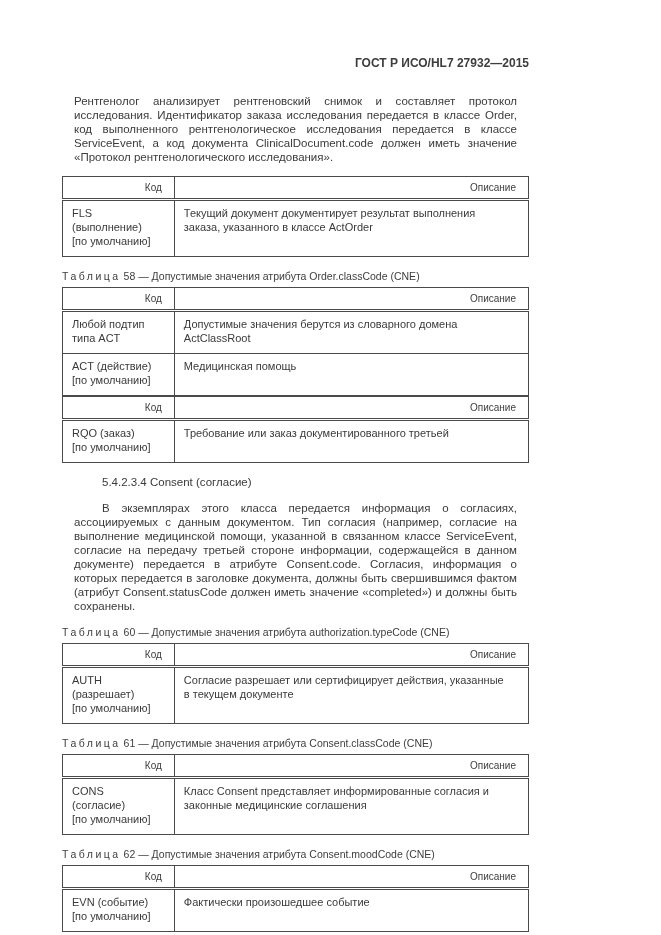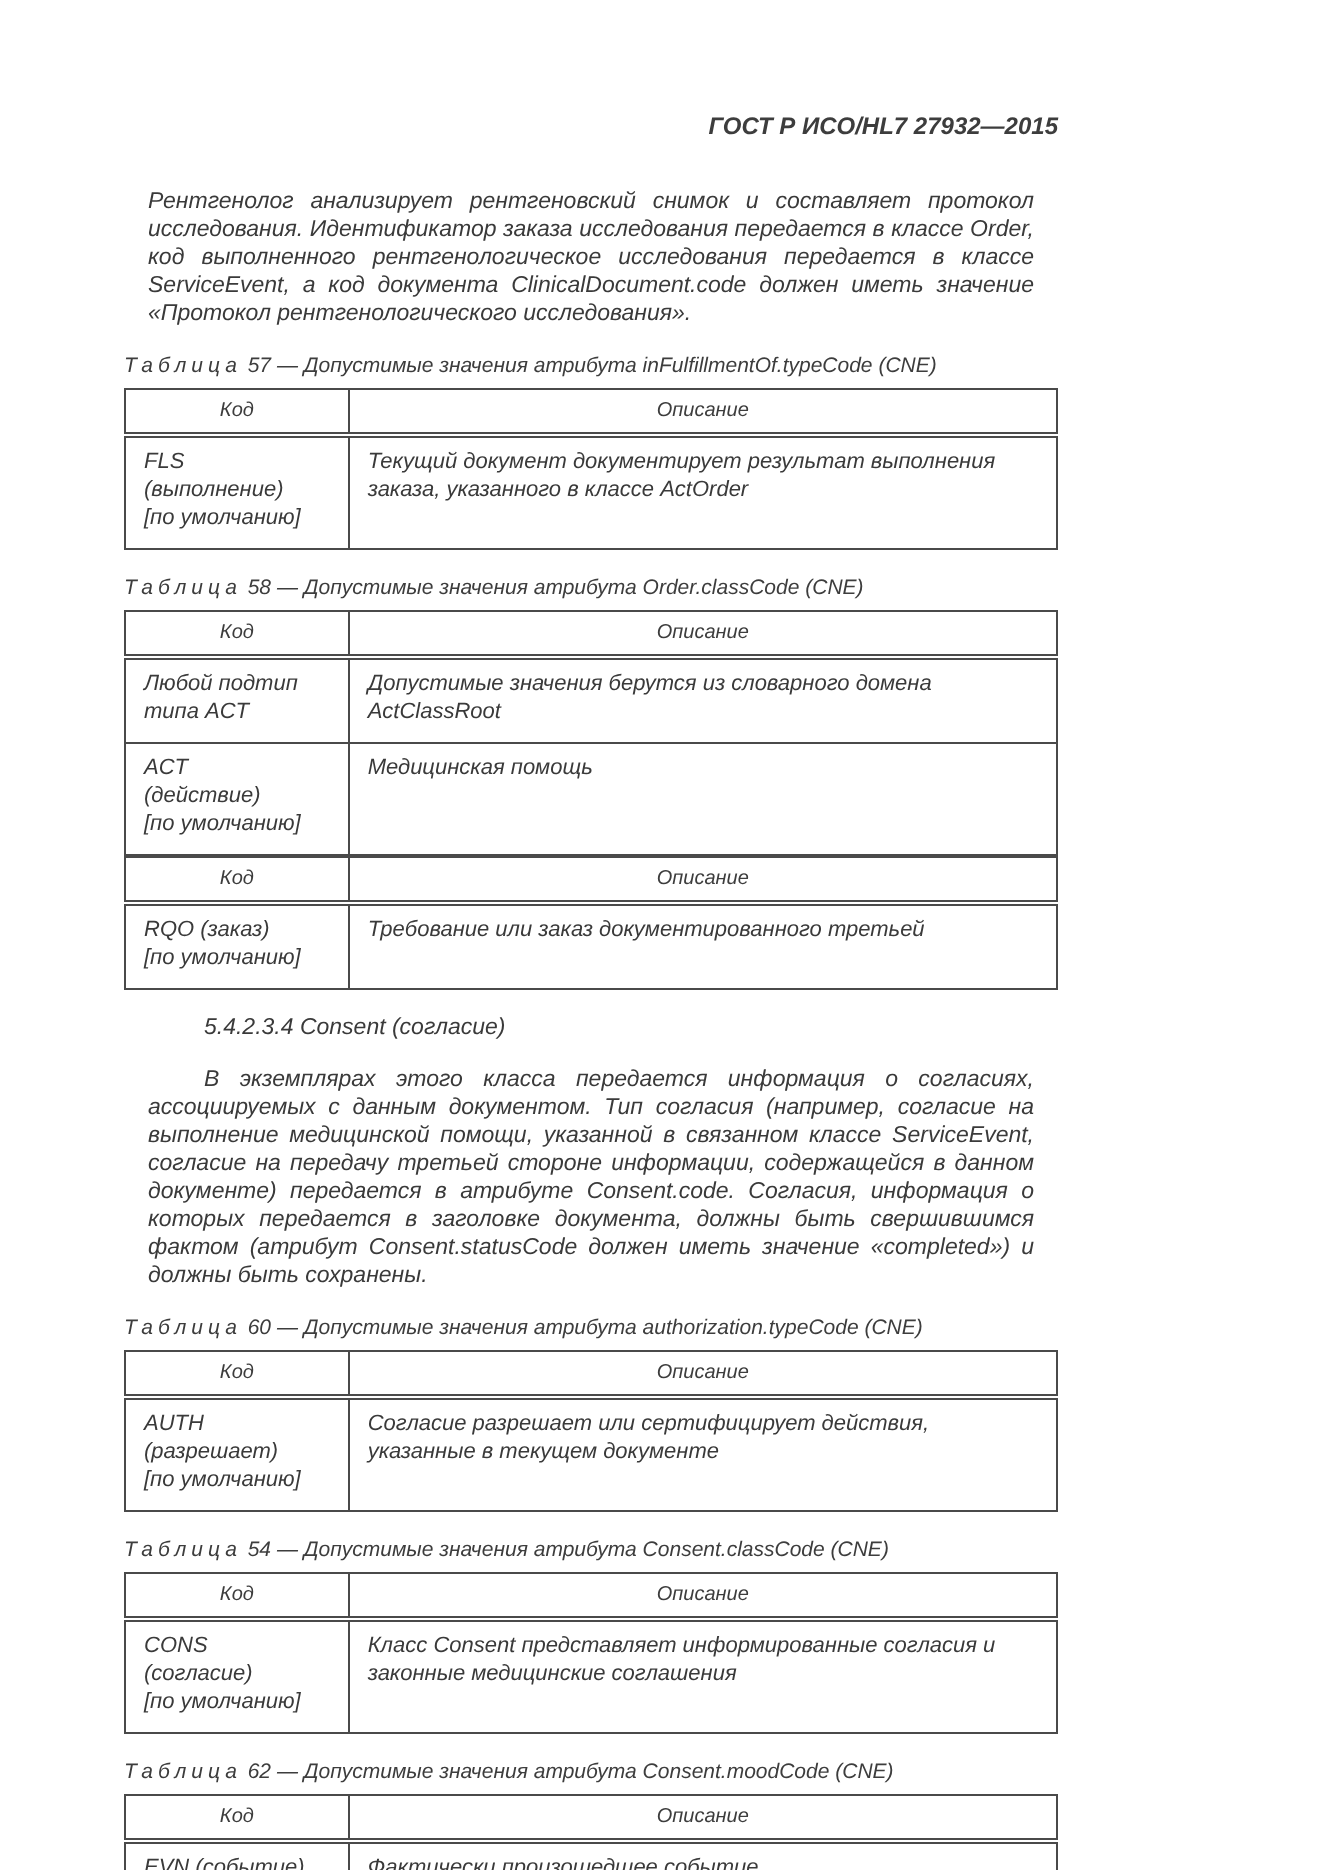--- a/index.html
+++ b/index.html
@@ -13,21 +13,20 @@
     font-family: "Liberation Sans", "DejaVu Sans", sans-serif;
     color: #3a3a3a;
     overflow: hidden;
   }
   .page {
     box-sizing: border-box;
     width: 592px;
     height: 935px;
     padding: 56px 63px 0 62px;
     background: #ffffff;
-    font-style: italic;
   }
   .doc-header {
     text-align: right;
     font-weight: bold;
     font-size: 12px;
     color: #3d3d3d;
     margin: 0 0 24px 0;
   }
   p.body-text {
     font-size: 11.5px;
@@ -54,21 +53,21 @@
     border-collapse: collapse;
     table-layout: fixed;
   }
   table.gost th, table.gost td {
     border: 1px solid #4a4a4a;
   }
   table.gost th {
     font-weight: normal;
     font-size: 10px;
     color: #3d3d3d;
-    text-align: center;
+    text-align: right;
     padding: 5px 12px;
     border-bottom: 3px double #4a4a4a;
   }
   table.gost td {
     font-size: 11px;
     line-height: 14px;
     vertical-align: top;
     padding: 5px 19px 8px 9px;
     color: #3a3a3a;
   }
@@ -77,24 +76,20 @@
 </style>
 </head>
 <body>
 
 <div class="page">
 
   <div class="doc-header">ГОСТ Р ИСО/HL7 27932—2015</div>
 
   <p class="body-text intro">Рентгенолог анализирует рентгеновский снимок и составляет протокол исследования. Идентификатор заказа исследования передается в классе Order, код выполненного рентгенологическое исследования передается в классе ServiceEvent, а код документа ClinicalDocument.code должен иметь значение «Протокол рентгенологического исследования».</p>
 
-  <div class="tbl-caption">
-    <span class="cap-word">Таблица</span>
-    <span>57 — Допустимые значения атрибута inFulfillmentOf.typeCode (CNE)</span>
-  </div>
   <table class="gost">
     <colgroup>
         <col class="c-code">
         <col>
       </colgroup>
     <tbody>
         <tr>
       <th>Код</th>
       <th>Описание</th>
     </tr>
@@ -170,21 +165,21 @@
     <tr>
       <td class="code-cell">AUTH (разрешает)
 [по умолчанию]</td>
       <td>Согласие разрешает или сертифицирует действия, указанные в текущем документе</td>
     </tr>
   </tbody>
     </table>
 
   <div class="tbl-caption">
     <span class="cap-word">Таблица</span>
-    <span>54 — Допустимые значения атрибута Consent.classCode (CNE)</span>
+    <span>61 — Допустимые значения атрибута Consent.classCode (CNE)</span>
   </div>
   <table class="gost">
     <colgroup>
         <col class="c-code">
         <col>
       </colgroup>
     <tbody>
         <tr>
       <th>Код</th>
       <th>Описание</th>

